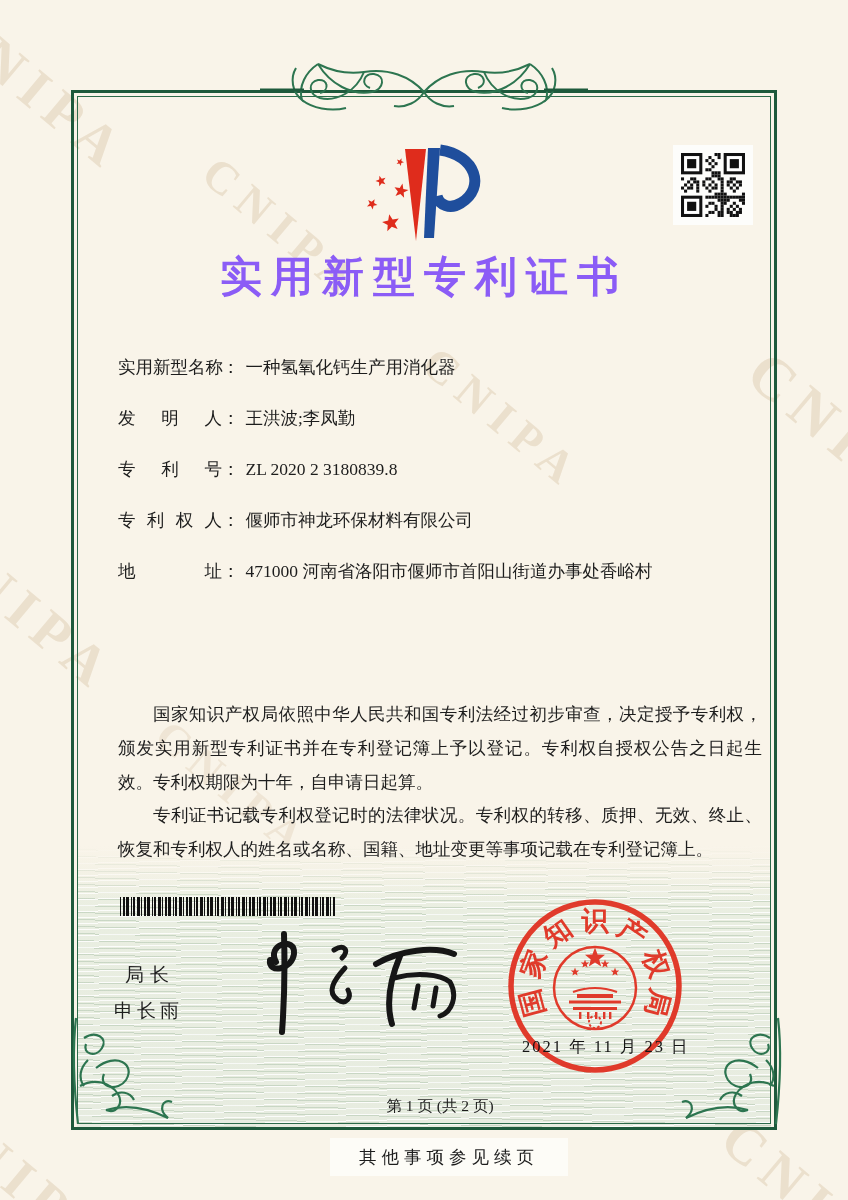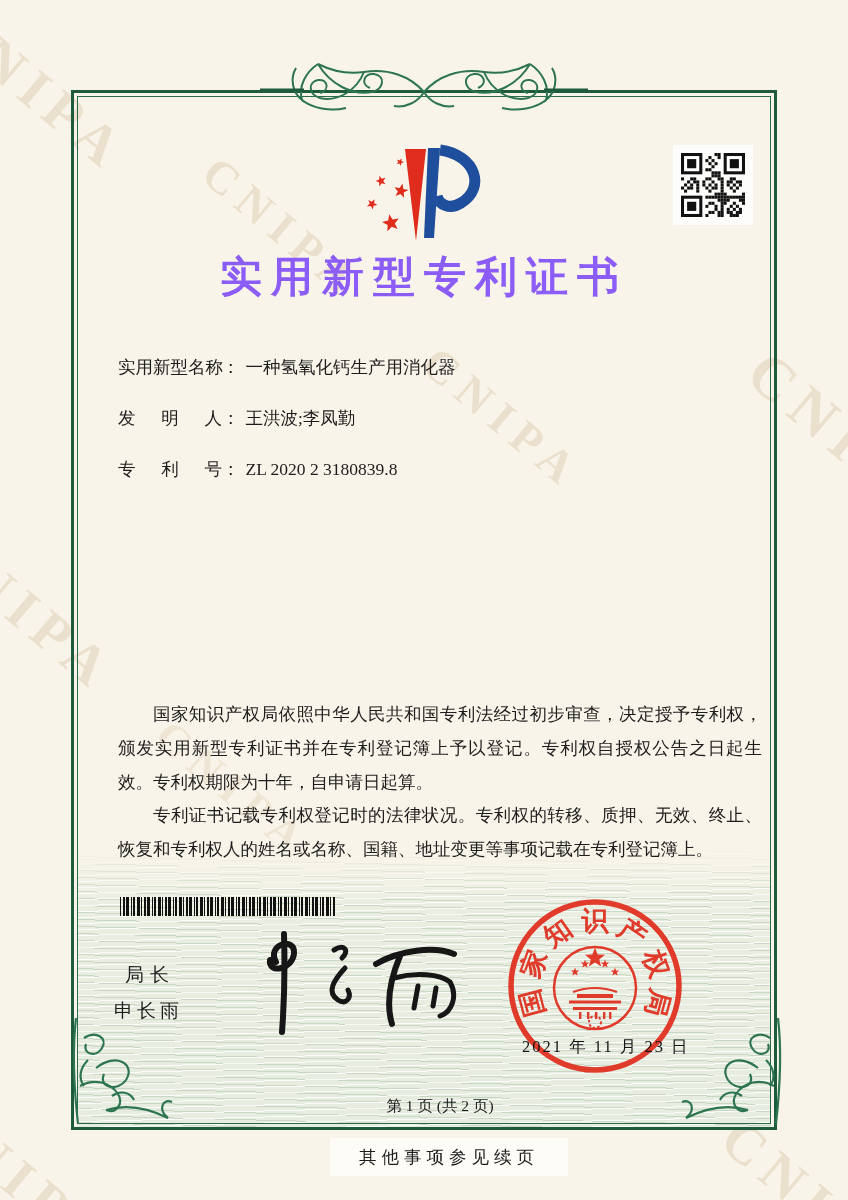--- a/index.html
+++ b/index.html
@@ -270,20 +270,22 @@
           <rect x="6" y="48" width="9" height="9" fill="#111"></rect>
         </svg>
     </div>
 
     <div class="title">实用新型专利证书</div>
 
     <div class="rows">
         <div class="row"><span class="lbl">实用新型名称</span><span class="colon">：</span><span class="val">一种氢氧化钙生产用消化器</span></div>
         <div class="row"><span class="lbl">发明人</span><span class="colon">：</span><span class="val">王洪波;李凤勤</span></div>
         <div class="row"><span class="lbl">专利号</span><span class="colon">：</span><span class="val">ZL 2020 2 3180839.8</span></div>
+        <div class="row"><span class="lbl">专利权人</span><span class="colon">：</span><span class="val">偃师市神龙环保材料有限公司</span></div>
+        <div class="row"><span class="lbl">地址</span><span class="colon">：</span><span class="val">471000  河南省洛阳市偃师市首阳山街道办事处香峪村</span></div>
       </div>
 
     <div class="body-text">
       <p>国家知识产权局依照中华人民共和国专利法经过初步审查，决定授予专利权，颁发实用新型专利证书并在专利登记簿上予以登记。专利权自授权公告之日起生效。专利权期限为十年，自申请日起算。</p>
       <p>专利证书记载专利权登记时的法律状况。专利权的转移、质押、无效、终止、恢复和专利权人的姓名或名称、国籍、地址变更等事项记载在专利登记簿上。</p>
     </div>
 
     <svg class="barcode" id="barcodeSvg" width="218" height="19" viewBox="0 0 218 19">
         <rect x="0" y="0" width="1" height="19" fill="#111"></rect>
         <rect x="3" y="0" width="2" height="19" fill="#111"></rect>

